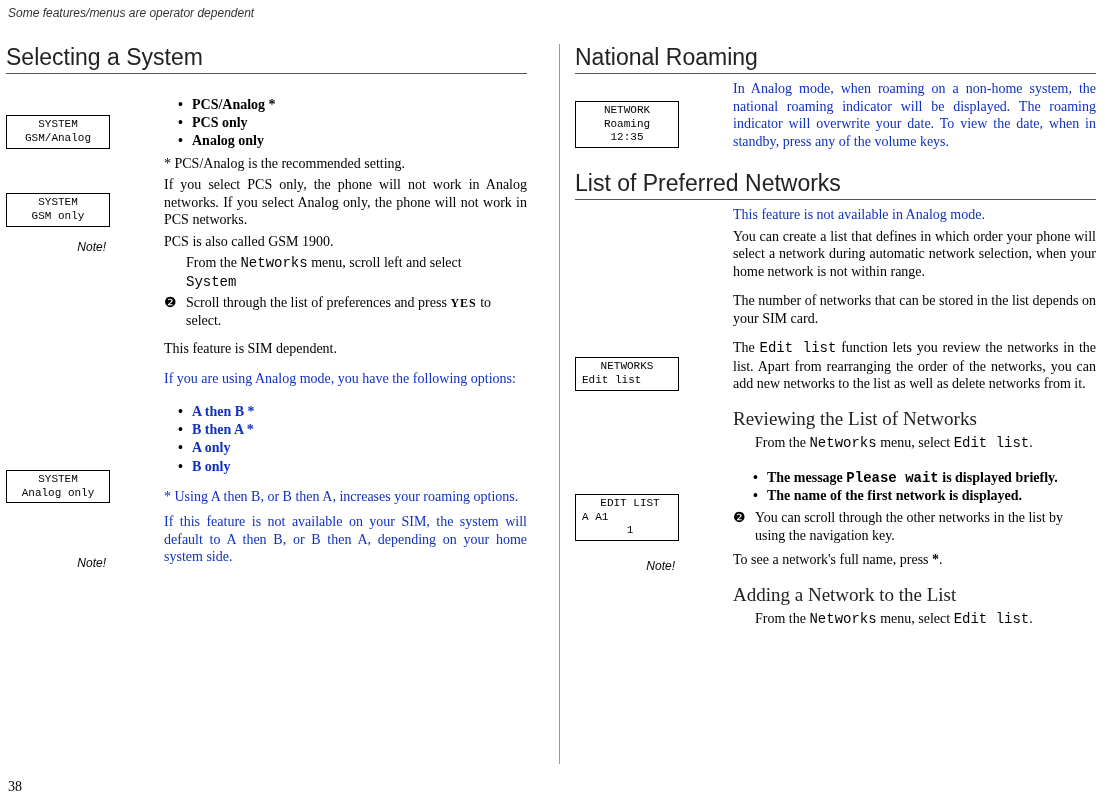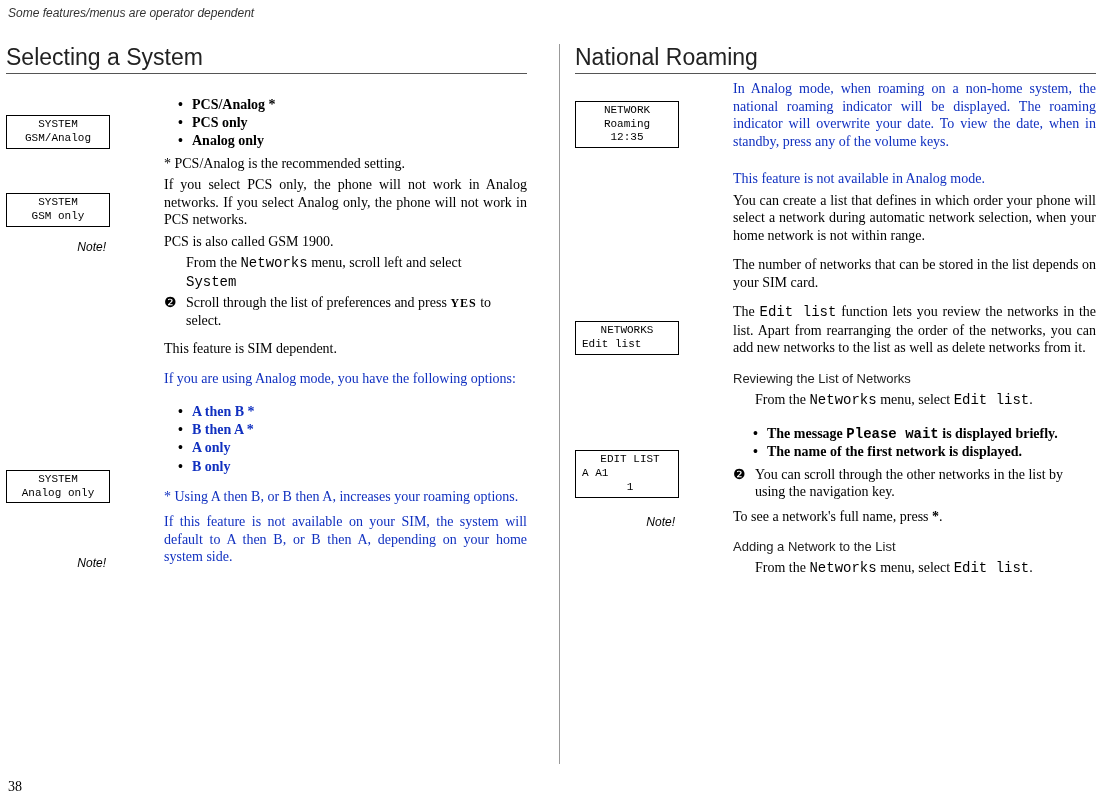--- a/index.html
+++ b/index.html
@@ -45,23 +45,23 @@
   h1 {
     font-family: Verdana, Arial, sans-serif;
     font-weight: normal;
     font-size: 23px;
     color: #222;
     border-bottom: 1px solid #555;
     padding-bottom: 2px;
     margin-bottom: 6px;
   }
   h2 {
-    font-family: Liberation Sans, sans-serif;
+    font-family: Liberation Serif, serif;
     font-weight: normal;
-    font-size: 13px;
+    font-size: 19px;
     color: #222;
     margin-top: 10px;
     margin-bottom: 4px;
   }
   .row { display: flex; align-items: flex-end; gap: 40px; }
   .sidecol {
     width: 118px;
     flex-shrink: 0;
     padding-right: 10px;
   }
@@ -214,20 +214,21 @@
           <div>12:35</div>
         </div>
       </div>
       <div class="bodycol">
         <p class="link" style="text-align:justify">In  Analog mode, when roaming on a non-home system, the national roaming indicator will be displayed. The roaming indicator will overwrite your date. To view the date, when in standby, press any of the volume keys.</p>
       </div>
     </div>
 
     <div class="spacer8"></div>
       <div class="spacer8"></div>
+    <h1>List of Preferred Networks</h1>
     <div class="row">
       <div class="sidecol">
         <div class="screen">
           <div>NETWORKS</div>
           <div style="text-align:left;padding-left:6px">Edit list</div>
         </div>
       </div>
       <div class="bodycol">
         <p class="link">This feature is not available in Analog mode.</p>
         <p style="text-align:justify">You can create a list that defines in which order your phone will select a network during automatic network selection, when your  home network is not within range.</p>

